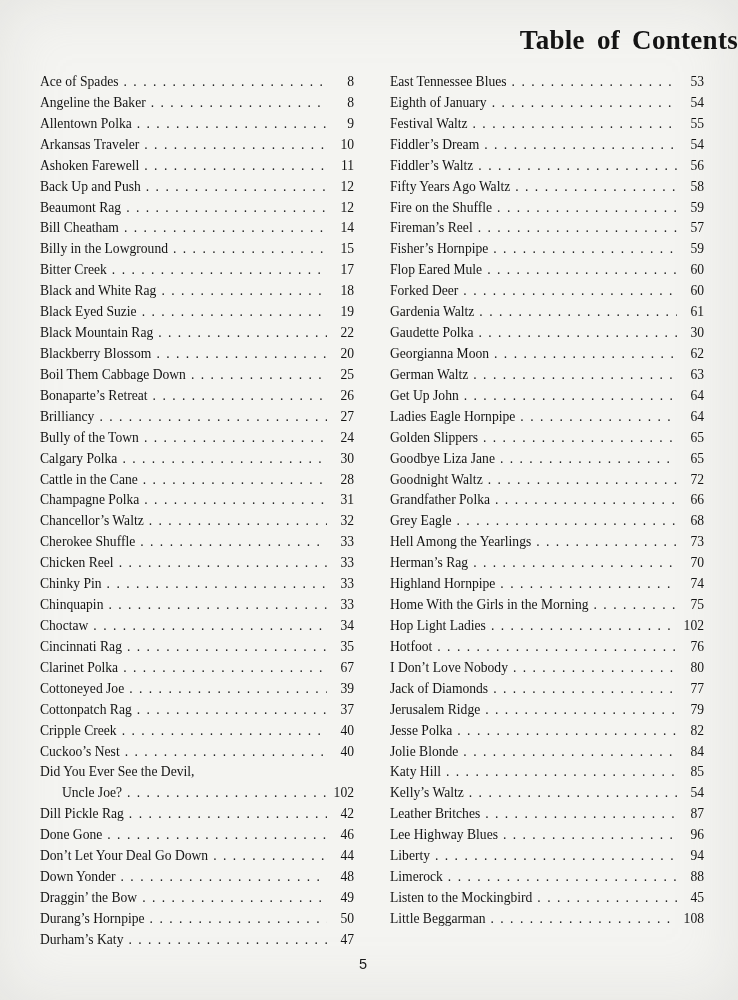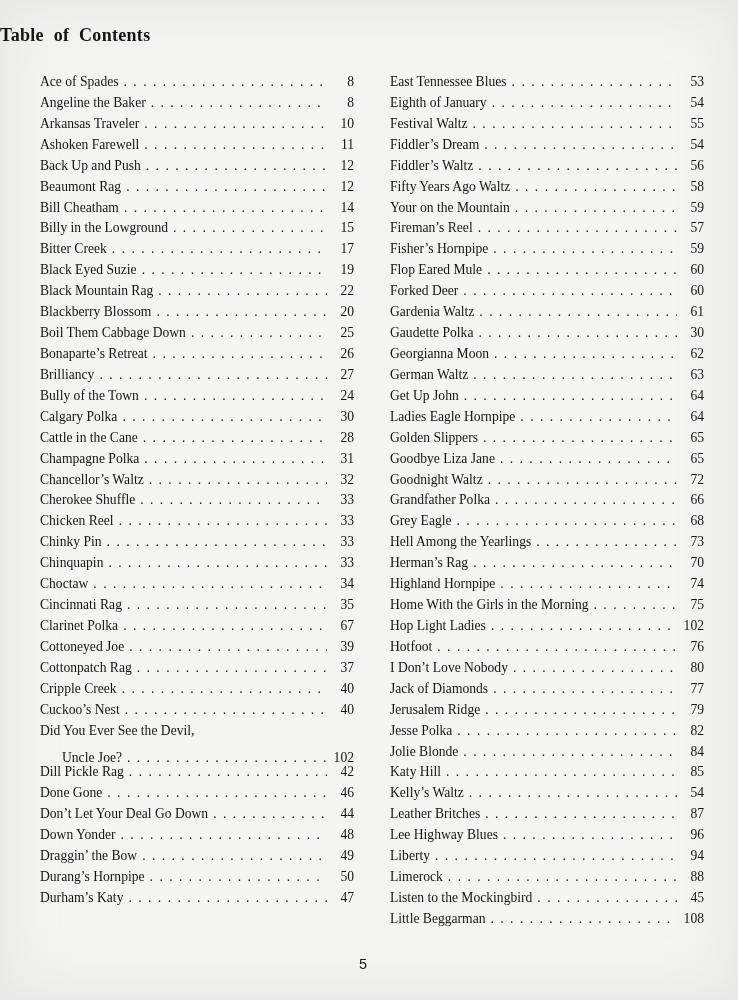--- a/index.html
+++ b/index.html
@@ -14,22 +14,22 @@
     margin: 0 auto;
     background: #f4f4f1;
     box-shadow: inset 0 0 60px rgba(180,180,175,0.25);
     font-family: "Liberation Serif", "DejaVu Serif", serif;
     color: #141414;
     overflow: hidden;
   }
   .title {
     margin: 0;
     padding-top: 25px;
-    text-align: left;
-    font-size: 18px;
+    text-align: right;
+    font-size: 27px;
     font-weight: 600;
     word-spacing: 5px;
     letter-spacing: 0.3px;
   }
   .columns {
     position: absolute;
     top: 72px;
     left: 40px;
     right: 34px;
     display: flex;
@@ -45,21 +45,20 @@
     height: 20.93px;
     line-height: 20.93px;
     font-size: 13.6px;
     white-space: nowrap;
   }
   .toc-title {
     flex: 0 0 auto;
   }
   .indent .toc-title {
     padding-left: 22px;
-    margin-top: 6px;
   }
   .toc-dots {
     flex: 1 1 auto;
     min-width: 0;
     overflow: hidden;
     white-space: nowrap;
     margin: 0 3px 0 5px;
     color: #1d1d1d;
   }
   .toc-dots::after {
@@ -98,20 +97,25 @@
     <span class="toc-title">Ace of Spades</span>
     <span class="toc-dots"></span>
     <span class="toc-page">8</span>
   </div>
         <div class="toc-row">
     <span class="toc-title">Angeline the Baker</span>
     <span class="toc-dots"></span>
     <span class="toc-page">8</span>
   </div>
         <div class="toc-row">
+    <span class="toc-title">Allentown Polka</span>
+    <span class="toc-dots"></span>
+    <span class="toc-page">9</span>
+  </div>
+        <div class="toc-row">
     <span class="toc-title">Arkansas Traveler</span>
     <span class="toc-dots"></span>
     <span class="toc-page">10</span>
   </div>
         <div class="toc-row">
     <span class="toc-title">Ashoken Farewell</span>
     <span class="toc-dots"></span>
     <span class="toc-page">11</span>
   </div>
         <div class="toc-row">
@@ -131,20 +135,25 @@
   </div>
         <div class="toc-row">
     <span class="toc-title">Billy in the Lowground</span>
     <span class="toc-dots"></span>
     <span class="toc-page">15</span>
   </div>
         <div class="toc-row">
     <span class="toc-title">Bitter Creek</span>
     <span class="toc-dots"></span>
     <span class="toc-page">17</span>
+  </div>
+        <div class="toc-row">
+    <span class="toc-title">Black and White Rag</span>
+    <span class="toc-dots"></span>
+    <span class="toc-page">18</span>
   </div>
         <div class="toc-row">
     <span class="toc-title">Black Eyed Suzie</span>
     <span class="toc-dots"></span>
     <span class="toc-page">19</span>
   </div>
         <div class="toc-row">
     <span class="toc-title">Black Mountain Rag</span>
     <span class="toc-dots"></span>
     <span class="toc-page">22</span>
@@ -320,21 +329,21 @@
     <span class="toc-title">Fiddler’s Waltz</span>
     <span class="toc-dots"></span>
     <span class="toc-page">56</span>
   </div>
         <div class="toc-row">
     <span class="toc-title">Fifty Years Ago Waltz</span>
     <span class="toc-dots"></span>
     <span class="toc-page">58</span>
   </div>
         <div class="toc-row">
-    <span class="toc-title">Your on the Mountain</span>
+    <span class="toc-title">Fire on the Shuffle</span>
     <span class="toc-dots"></span>
     <span class="toc-page">59</span>
   </div>
         <div class="toc-row">
     <span class="toc-title">Fireman’s Reel</span>
     <span class="toc-dots"></span>
     <span class="toc-page">57</span>
   </div>
         <div class="toc-row">
     <span class="toc-title">Fisher’s Hornpipe</span>

